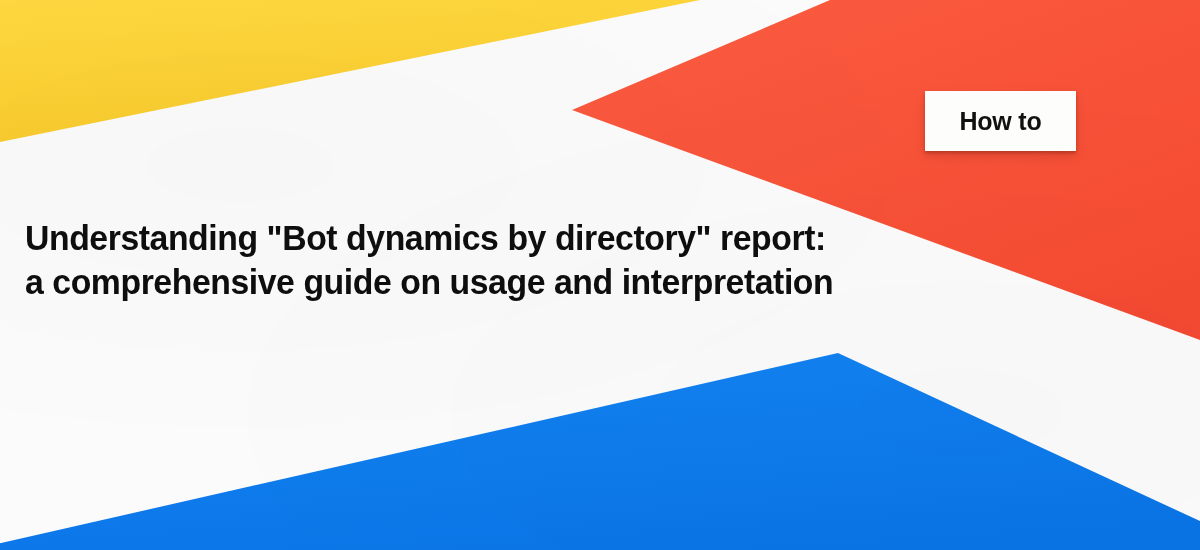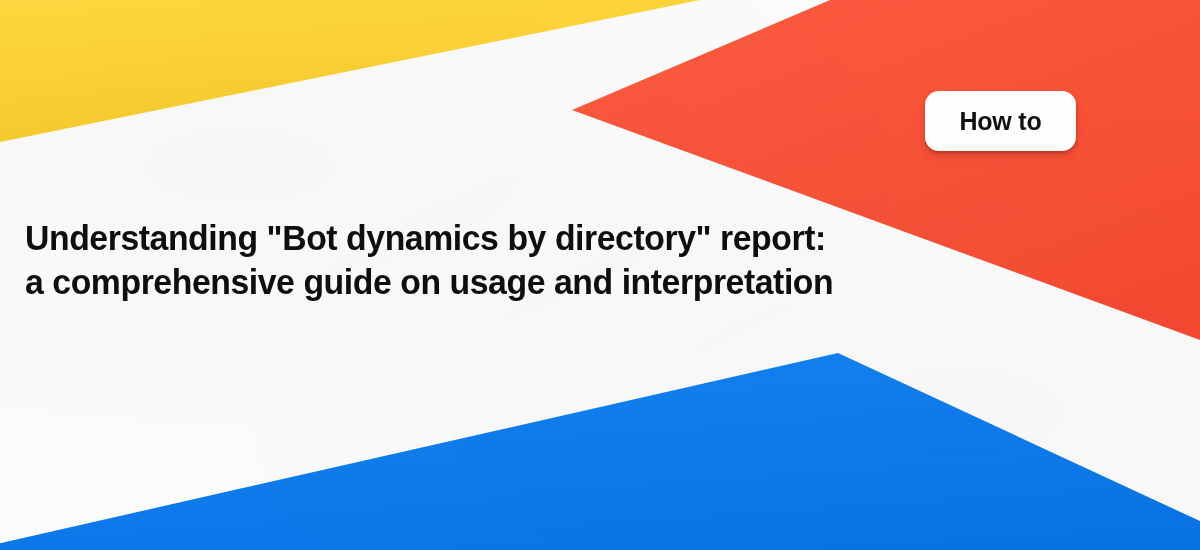--- a/index.html
+++ b/index.html
@@ -48,21 +48,21 @@
 
   
   #badge {
     position: absolute;
     left: 925px;
     top: 91px;
     width: 151px;
     height: 60px;
     box-sizing: border-box;
     background: #fdfdfb;
-    border-radius: 14px;
+    border-radius: 0;
     box-shadow:
       0 2px 3px rgba(90, 20, 10, 0.30),
       0 5px 10px rgba(90, 20, 10, 0.16);
     display: flex;
     align-items: center;
     justify-content: center;
   }
   #badge .badge-text {
     font-family: "Liberation Sans", sans-serif;
     font-size: 25px;

